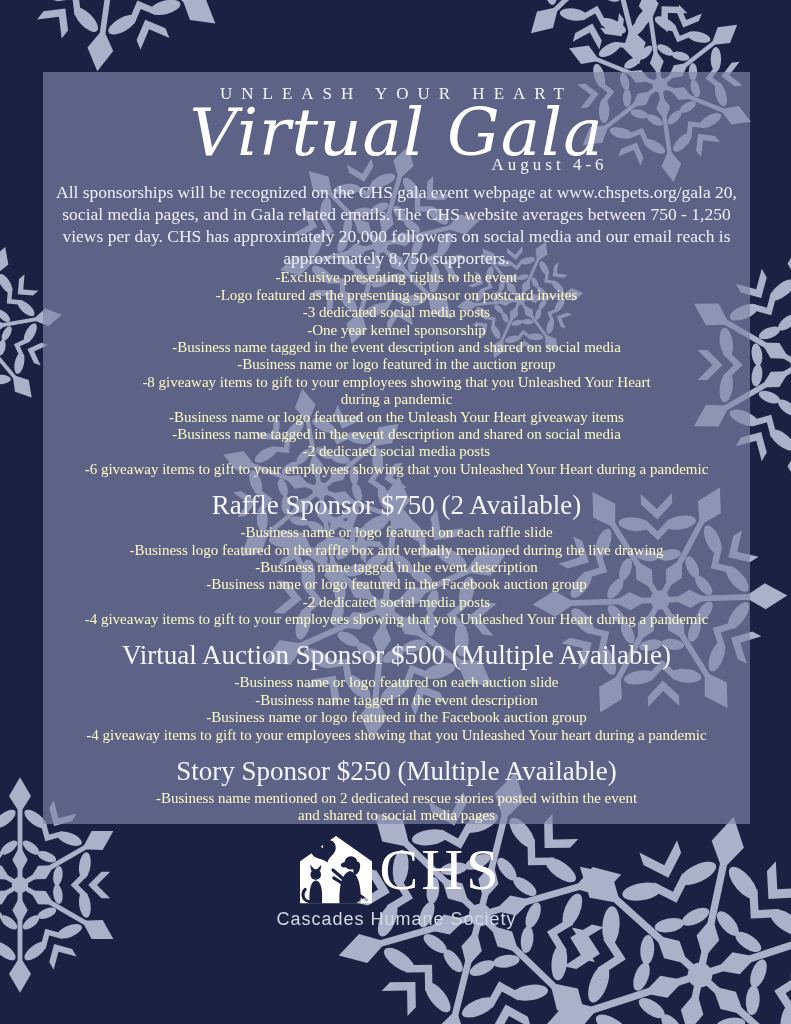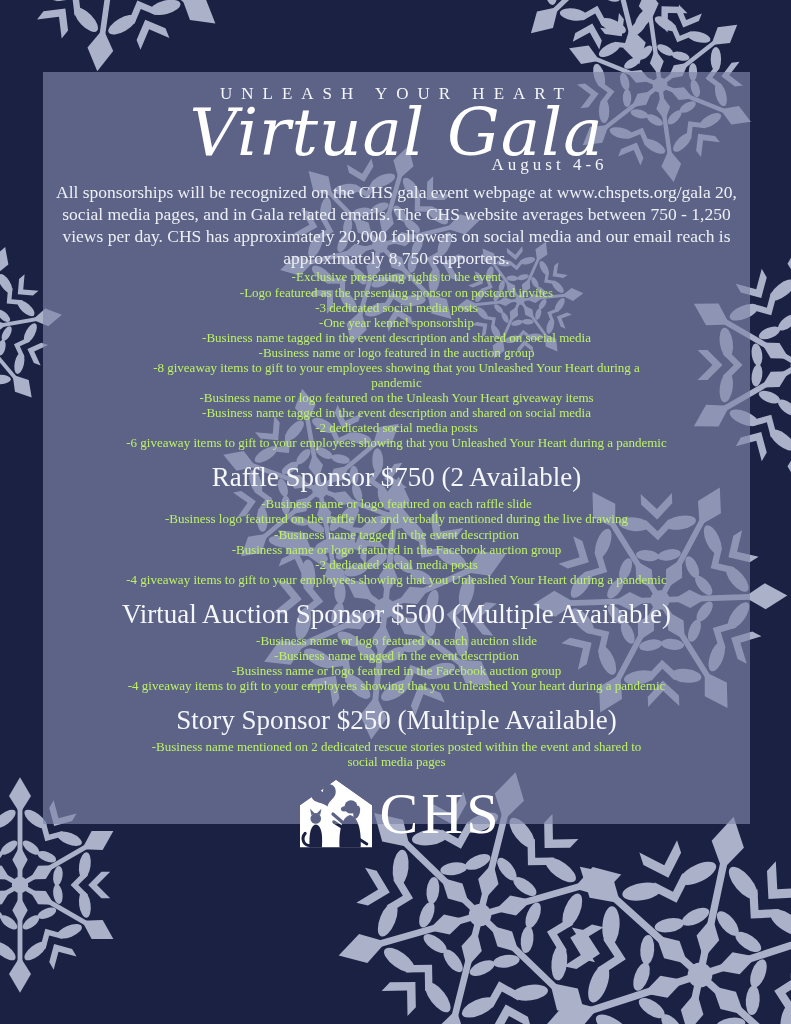--- a/index.html
+++ b/index.html
@@ -35,21 +35,21 @@
     margin:11px auto 2px;font-size:27px;line-height:1.22;color:#f5f6f9;
     white-space:nowrap;
   }
   .strike-price{
     text-decoration:line-through;
     text-decoration-thickness:2px;
     border-bottom:2px solid #f5f6f9;
     padding:0 9px;
   }
   .benefits{
-    margin:0 auto;font-size:13px;line-height:1.16;color:#bef264;
+    margin:0 auto;font-size:15px;line-height:1.16;color:#fef9c3;
   }
   .benefits div{margin:0;}
   .w-full{max-width:707px;}
   .w-narrow{max-width:520px;}
   .w-story{max-width:492px;}
   .logo-block{margin-top:8px;}
   .logo-row{display:flex;align-items:center;justify-content:center;}
   .chs-acronym{
     font-size:58px;color:#ffffff;letter-spacing:3px;line-height:1;
     font-family:"Liberation Serif", serif;
@@ -252,15 +252,16 @@
               <path d="M58,52 L46.5,42" fill="none" stroke="#000" stroke-width="3.6" stroke-linecap="round"></path>
               <path d="M60,59 L47.5,51" fill="none" stroke="#000" stroke-width="3.6" stroke-linecap="round"></path>
               <path d="M77,71 L85,76" fill="none" stroke="#000" stroke-width="3.4" stroke-linecap="round"></path>
             </g>
           </g>
         </mask>
         <path d="M9,32 L50,3 L91,32 L91,80 L9,80 Z" fill="#ffffff" mask="url(#housemask)"></path>
       </svg>
       <span class="chs-acronym">CHS</span>
     </div>
+    <div class="chs-name">Cascades Humane Society</div>
   </div>
 
 </div>
 
 </body></html>

